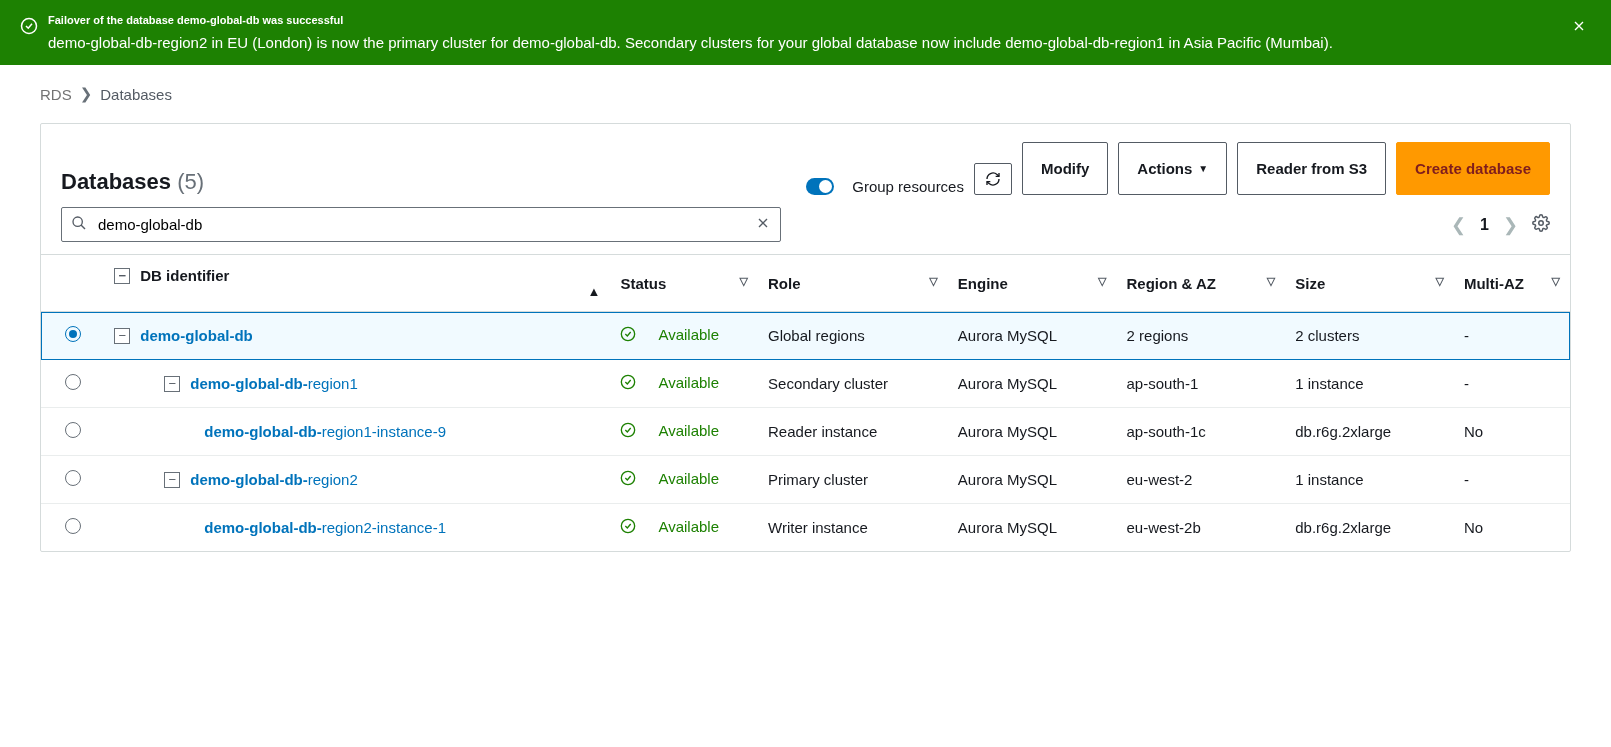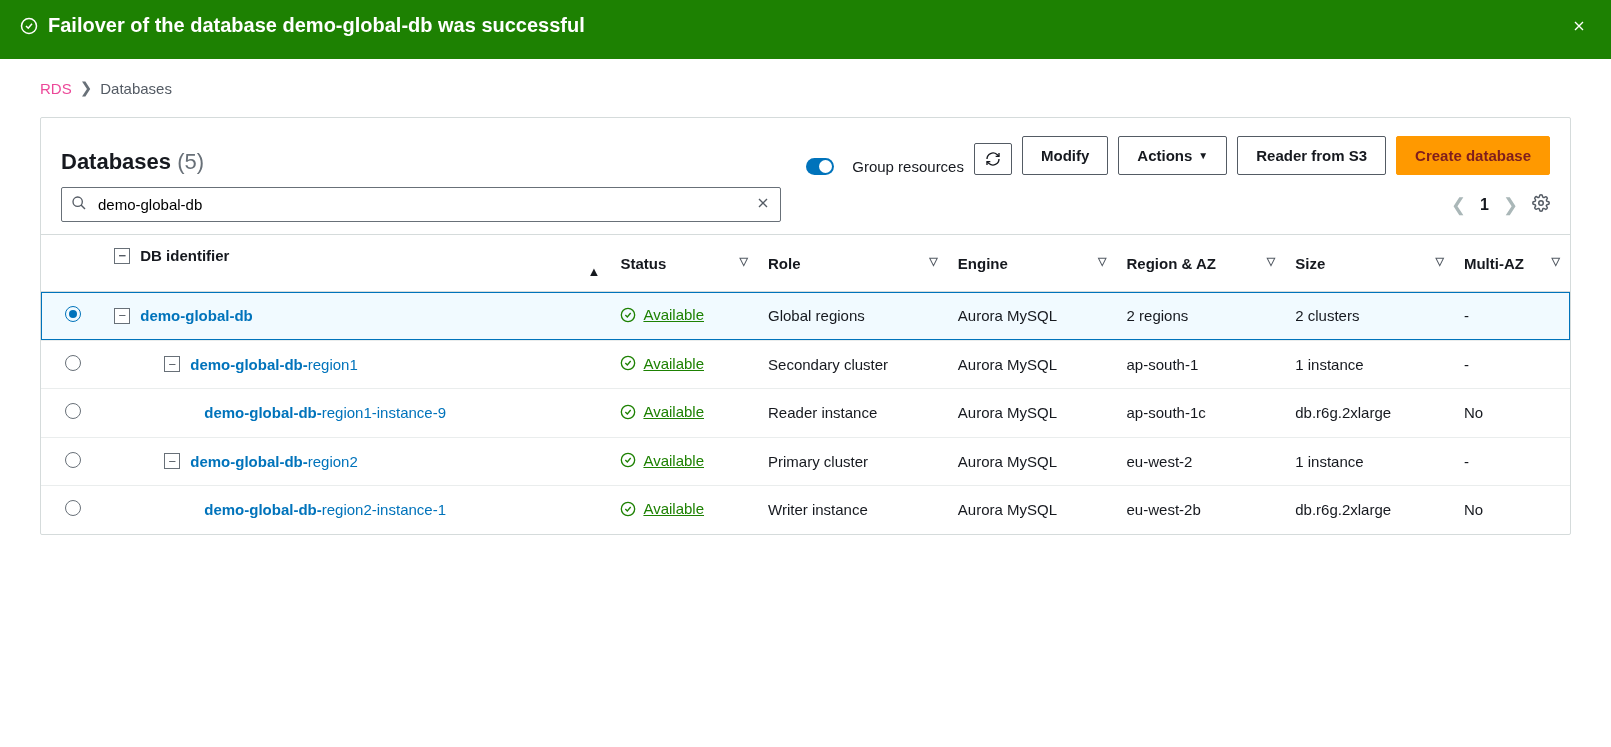--- a/index.html
+++ b/index.html
@@ -1,41 +1,41 @@
 <!DOCTYPE html>
 <html><head>
 <meta charset="utf-8">
 <style>
 * { box-sizing: border-box; margin: 0; padding: 0; }
 body { font-family: "Amazon Ember", "Helvetica Neue", Arial, sans-serif; background: #fff; color: #16191f; }
 
 .banner { background: #1d8102; color: #fff; padding: 14px 20px; display: flex; align-items: flex-start; }
 .banner-icon { margin-right: 10px; margin-top: 3px; flex-shrink: 0; }
 .banner-body { flex: 1; }
-.banner-title { font-weight: 700; font-size: 20px; margin-bottom: 8px; }
+.banner-title { font-weight: 700; font-size: 11px; margin-bottom: 8px; }
 .banner-desc { font-size: 15px; }
 .banner-close { cursor: pointer; padding: 4px; }
 
 .content { padding: 20px 40px; }
 
 .breadcrumb { font-size: 15px; margin-bottom: 20px; display: flex; align-items: center; gap: 8px; }
-.breadcrumb a { color: #ec4899; text-decoration: none; }
+.breadcrumb a { color: #737373; text-decoration: none; }
 .breadcrumb .sep { color: #687078; }
 .breadcrumb .current { color: #545b64; }
 
 .panel { border: 1px solid #d5dbdb; border-radius: 2px; background: #fff; }
 .panel-header { padding: 18px 20px 0 20px; display: flex; align-items: flex-end; flex-wrap: wrap; gap: 10px; }
 .panel-title { font-size: 22px; font-weight: 700; }
 .panel-count { color: #687078; font-weight: 400; }
 .panel-spacer { flex: 1; }
 .toggle-wrap { display: flex; align-items: center; gap: 18px; font-size: 15px; }
 .toggle { width: 28px; height: 17px; background: #0073bb; border-radius: 10px; position: relative; cursor: pointer; }
 .toggle::after { content: ""; position: absolute; width: 13px; height: 13px; background: #fff; border-radius: 50%; top: 2px; right: 2px; }
 
-.btn { border: 1px solid #545b64; background: #fff; color: #16191f; font-size: 15px; font-weight: 700; padding: 10px 18px; border-radius: 2px; cursor: pointer; display: inline-flex; align-items: center; gap: 6px; }
+.btn { border: 1px solid #545b64; background: #fff; color: #16191f; font-size: 15px; font-weight: 700; padding: 17px 18px; border-radius: 2px; cursor: pointer; display: inline-flex; align-items: center; gap: 6px; }
 .btn-icon { padding: 7px 10px; }
 .btn-primary { background: #ff9900; border-color: #ff9900; color: #7f1d1d; }
 .btn-caret { font-size: 10px; }
 
 .search-row { padding: 12px 20px; display: flex; align-items: center; gap: 14px; }
 .search-box { position: relative; width: 720px; }
 .search-box input { width: 100%; padding: 8px 36px 8px 36px; border: 1px solid #687078; border-radius: 2px; font-size: 15px; }
 .search-box .sicon { position: absolute; left: 10px; top: 50%; transform: translateY(-50%); color: #545b64; }
 .search-box .clearicon { position: absolute; right: 10px; top: 50%; transform: translateY(-50%); color: #545b64; cursor: pointer; }
 .search-spacer { flex: 1; }
@@ -58,21 +58,21 @@
 
 .expander { width: 16px; height: 16px; border: 1px solid #687078; display: inline-flex; align-items: center; justify-content: center; font-size: 13px; line-height: 1; cursor: pointer; color: #545b64; background: #fff; }
 
 .idcell { display: flex; align-items: center; gap: 10px; }
 .tree-indent { display: inline-block; }
 .tree-l1 { width: 40px; }
 .tree-l2 { width: 80px; }
 .link { color: #0073bb; font-weight: 700; text-decoration: none; }
 .link-part { color: #0073bb; font-weight: 400; }
 
-.status-ok { color: #1d8102; display: inline-flex; align-items: center; gap: 7px; text-decoration: underline; }
+.status-ok { color: #1d8102; display: inline-flex; align-items: flex-start; gap: 22px; }
 
 .col-sel { width: 60px; text-align: center; }
 .col-id { width: 480px; }
 .col-status { width: 140px; }
 .col-role { width: 180px; }
 .col-engine { width: 160px; }
 .col-region { width: 160px; }
 .col-size { width: 160px; }
 .col-multi { width: 110px; }
 </style>
@@ -81,20 +81,21 @@
 
 <div class="banner">
   <span class="banner-icon">
     <svg width="18" height="18" viewBox="0 0 24 24" fill="none" stroke="#fff" stroke-width="2">
         <circle cx="12" cy="12" r="10"></circle>
         <path d="M8 12l3 3 5-6"></path>
       </svg>
   </span>
   <div class="banner-body">
     <div class="banner-title">Failover of the database demo-global-db was successful</div>
+    <div class="banner-desc">demo-global-db-region2 in EU (London) is now the primary cluster for demo-global-db. Secondary clusters for your global database now include demo-global-db-region1 in Asia Pacific (Mumbai).</div>
   </div>
   <span class="banner-close">
     <svg width="16" height="16" viewBox="0 0 24 24" stroke="#fff" stroke-width="2">
         <path d="M6 6l12 12M18 6L6 18"></path>
       </svg>
   </span>
 </div>
 
 <div class="content">
 

